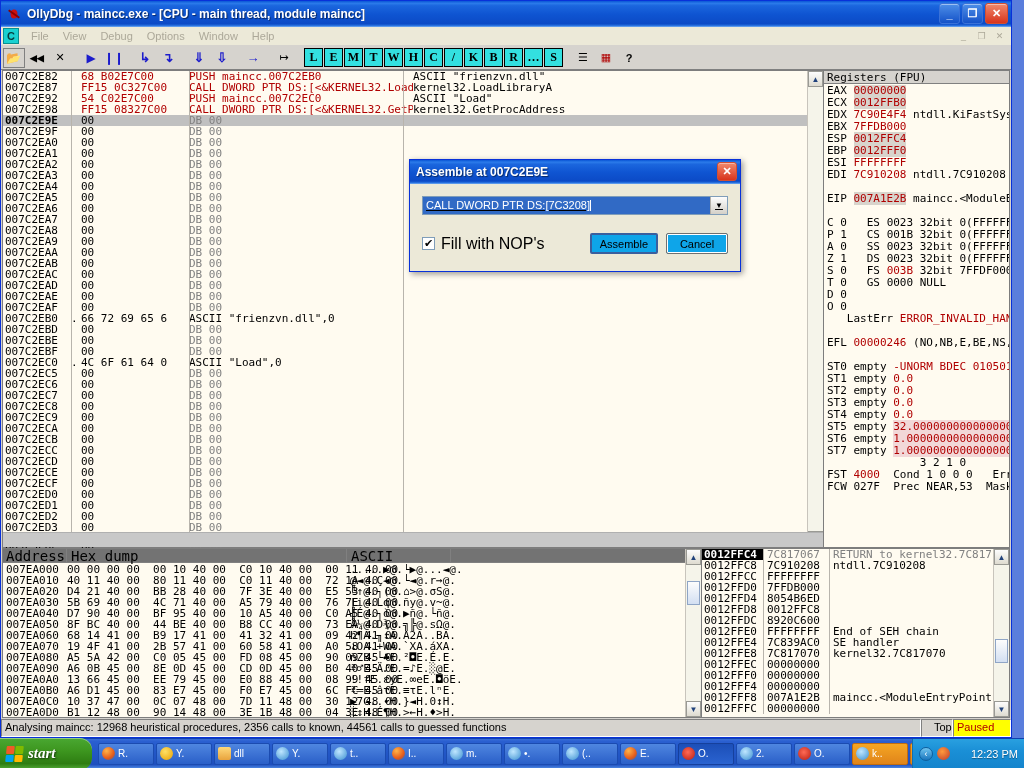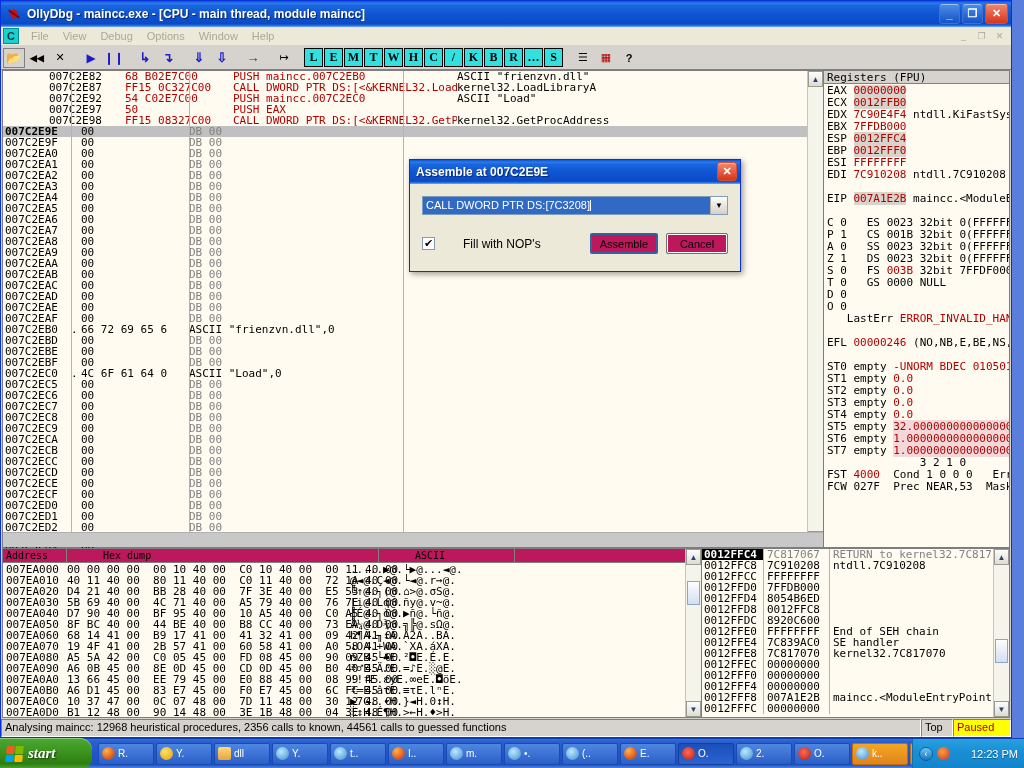--- a/index.html
+++ b/index.html
@@ -109,21 +109,21 @@
     height: 11px; line-height: 11px; font-size: 11px;
     font-family: "DejaVu Sans Mono", monospace;
     white-space: pre; display: flex;
   }
   .c-addr { width: 68px; flex:0 0 68px; color:#000; padding-left:2px;}
   .c-mark { width: 10px; flex:0 0 10px; color:#000;}
   .c-hex  { width: 108px; flex:0 0 108px; color:#000;}
   .c-dis  { width: 224px; flex:0 0 224px; color:#000; overflow:hidden;}
   .c-cmt  { flex:1 1 auto; color:#000; overflow:hidden;}
   .drow.code .c-hex, .drow.code .c-dis { color:#b00000; }
-  .drow.code .c-addr { color:#000;margin-left:44px; }
+  .drow.code .c-addr { color:#000; }
   .drow.dbrow .c-hex { color:#000; }
   .drow.dbrow .c-dis { color:#808080; }
   .drow.sel { background:#c0c0c0; }
   .drow.sel .c-addr { font-weight:bold; color:#000; }
   .drow.sel .c-dis { color:#808080; }
   .drow.strrow .c-hex { color:#000; }
   .drow.strrow .c-dis { color:#000; }
   .vsep { position:absolute; top:0; bottom:0; width:1px; background:#b8b4ac; }
 
   
@@ -154,22 +154,22 @@
   .rv { color:#b00000; }
   .rv-hl { color:#b00000; background:#d8d4cc; }
   .rv-pink { color:#b00000; background:#f2d8d8; }
   .rc { color:#000; }
 
   
   #cpu-bottom { flex:1 1 auto; display:flex; }
   #dump-pane { width:700px; flex:0 0 700px; position:relative; background:#fffbf0; border:1px solid #7d7d7d;}
   #stack-pane { flex:1 1 auto; position:relative; background:#fffbf0; border:1px solid #7d7d7d; border-left:none;}
   .dump-hdr {
-    height:14px; line-height:14px; font-size:10px; font-family:"DejaVu Sans Mono", monospace;
-    background:#be185d; border-bottom:1px solid #808080; display:flex; color:#000;gap:32px;
+    height:14px; line-height:14px; font-size:14px; font-family:"DejaVu Sans Mono", monospace;
+    background:#737373; border-bottom:1px solid #808080; display:flex; color:#000;
   }
   .dump-hdr .h1 { width:64px; flex:0 0 64px; padding-left:3px; border-right:1px solid #808080;}
   .dump-hdr .h2 { width:280px; flex:0 0 280px; padding-left:4px; border-right:1px solid #808080;}
   .dump-hdr .h3 { width:104px; flex:0 0 104px; padding-left:4px; border-right:1px solid #808080;}
   .dump-hdr .h4 { flex:1 1 auto; }
   .hrow { height:11px; line-height:11px; font-size:11px; font-family:"DejaVu Sans Mono", monospace;
     white-space:pre; display:flex; color:#000;}
   .hrow .a { width:64px; flex:0 0 64px; padding-left:3px; }
   .hrow .h { width:280px; flex:0 0 280px; }
   .hrow .s { width:104px; flex:0 0 104px; padding-left:3px;}
@@ -183,21 +183,21 @@
   .srow.sel .sv, .srow.sel .sc { color:#808080; }
 
   
   #status-bar {
     height:18px; flex:0 0 18px; display:flex; align-items:stretch;
     background:#d6d3ce; font-size:11px;
   }
   #status-text { flex:1 1 auto; border:1px solid #fff; border-top-color:#808080;
      border-left-color:#808080; padding:1px 3px; color:#000; overflow:hidden; white-space:nowrap;}
   #status-top { width:32px; flex:0 0 32px; border:1px solid #fff; border-top-color:#808080;
-     border-left-color:#808080; padding:1px 3px; color:#000;}
+     border-left-color:#808080; padding:1px 12px; color:#000;}
   #status-state { width:58px; flex:0 0 58px; border:1px solid #fff; border-top-color:#808080;
      border-left-color:#808080; background:#ffff00; color:#b00000; padding:1px 3px; font-weight:normal;}
 
   
   #assemble-dialog {
     position:absolute; left:408px; top:158px; width:332px; height:113px;
     background:#ece9d8; border:1px solid #0831d9; z-index:50;
     box-shadow: 2px 2px 6px rgba(0,0,0,.4);
   }
   #dlg-title {
@@ -207,40 +207,40 @@
   #dlg-title-text { color:#fff; font-size:12px; font-weight:bold; text-shadow:1px 1px 1px rgba(0,0,0,.5);}
   #dlg-close {
     position:absolute; right:3px; top:2px; width:20px; height:19px; border-radius:3px;
     background: linear-gradient(180deg,#f08a6d,#d8341c); border:1px solid #d24f32;
     color:#fff; font-size:11px; font-weight:bold;
     display:flex;align-items:center;justify-content:center;
     box-shadow: inset 0 1px 0 rgba(255,255,255,.4);
   }
   #dlg-body { padding:12px 12px 0 12px; }
   #asm-combo {
-    height:19px; display:flex; border:1px solid #7f9db9; background:#000000;
+    height:19px; display:flex; border:1px solid #7f9db9; background:#000000;text-decoration:underline;
   }
   #asm-input {
     flex:1 1 auto; background:#316ac5; color:#fff; font-size:11px;
     font-family:"Liberation Sans", sans-serif; padding:2px 2px 0 3px;
     white-space:nowrap; overflow:hidden;
   }
   #asm-caret { display:inline-block; width:1px; height:11px; background:#fff; vertical-align:-2px;}
   #asm-arrow {
     width:17px; flex:0 0 17px; background: linear-gradient(180deg,#fdfdfd,#d4d0c8);
     border-left:1px solid #b4b0a8; display:flex; align-items:center; justify-content:center;
     font-size:8px; color:#000;
   }
   #dlg-row2 { display:flex; align-items:center; margin-top:18px; }
   #nop-check { width:13px; height:13px; border:1px solid #7f9db9; background:#fff;
     display:flex; align-items:center; justify-content:center; font-size:11px; color:#000; margin-right:6px;}
-  #nop-label { font-size:12px; color:#000;margin-left:22px; }
+  #nop-label { font-size:16px; color:#000; }
   .dlg-btn {
     height:21px; min-width:62px; padding:0 8px; margin-left:8px;
-    background:#be185d; border:1px solid #707070; border-radius:2px;
+    background:#0ea5e9; border:1px solid #707070; border-radius:2px;
     font-size:11px; color:#000; display:flex;align-items:center;justify-content:center;
     box-shadow: inset 0 0 0 1px #fff;
   }
   .dlg-btn.default { border:2px solid #3a5f9e; box-shadow:none; }
   .dlg-spacer { flex:1 1 auto; }
 
   
   #taskbar {
     position:absolute; left:0; bottom:0; width:1024px; height:30px;
     background: linear-gradient(180deg,#3a6fd8 0%, #2a5fd0 8%, #2358c8 40%, #1e4fbe 88%, #4b84e0 100%);
@@ -366,21 +366,20 @@
 
   <div id="cpu-window">
 
     <div id="cpu-top">
 
       <div id="disasm-pane">
         <div class="dz" id="disasm-rows">
             <div class="drow code"><div class="c-addr">007C2E82</div><div class="c-mark"></div><div class="c-hex">68 B02E7C00</div><div class="c-dis">PUSH maincc.007C2EB0</div><div class="c-cmt">ASCII "frienzvn.dll"</div></div>
             <div class="drow code"><div class="c-addr">007C2E87</div><div class="c-mark"></div><div class="c-hex">FF15 0C327C00</div><div class="c-dis">CALL DWORD PTR DS:[&lt;&amp;KERNEL32.LoadLibra</div><div class="c-cmt">kernel32.LoadLibraryA</div></div>
             <div class="drow code"><div class="c-addr">007C2E92</div><div class="c-mark"></div><div class="c-hex">54 C02E7C00</div><div class="c-dis">PUSH maincc.007C2EC0</div><div class="c-cmt">ASCII "Load"</div></div>
-            <div class="drow code"><div class="c-addr">007C2E97</div><div class="c-mark"></div><div class="c-hex">50</div><div class="c-dis">PUSH EAX</div><div class="c-cmt"></div></div>
             <div class="drow code"><div class="c-addr">007C2E98</div><div class="c-mark"></div><div class="c-hex">FF15 08327C00</div><div class="c-dis">CALL DWORD PTR DS:[&lt;&amp;KERNEL32.GetProcAd</div><div class="c-cmt">kernel32.GetProcAddress</div></div>
             <div class="drow sel dbrow"><div class="c-addr">007C2E9E</div><div class="c-mark"></div><div class="c-hex">00</div><div class="c-dis">DB 00</div><div class="c-cmt"></div></div>
             <div class="drow dbrow"><div class="c-addr">007C2E9F</div><div class="c-mark"></div><div class="c-hex">00</div><div class="c-dis">DB 00</div><div class="c-cmt"></div></div>
             <div class="drow dbrow"><div class="c-addr">007C2EA0</div><div class="c-mark"></div><div class="c-hex">00</div><div class="c-dis">DB 00</div><div class="c-cmt"></div></div>
             <div class="drow dbrow"><div class="c-addr">007C2EA1</div><div class="c-mark"></div><div class="c-hex">00</div><div class="c-dis">DB 00</div><div class="c-cmt"></div></div>
             <div class="drow dbrow"><div class="c-addr">007C2EA2</div><div class="c-mark"></div><div class="c-hex">00</div><div class="c-dis">DB 00</div><div class="c-cmt"></div></div>
             <div class="drow dbrow"><div class="c-addr">007C2EA3</div><div class="c-mark"></div><div class="c-hex">00</div><div class="c-dis">DB 00</div><div class="c-cmt"></div></div>
             <div class="drow dbrow"><div class="c-addr">007C2EA4</div><div class="c-mark"></div><div class="c-hex">00</div><div class="c-dis">DB 00</div><div class="c-cmt"></div></div>
             <div class="drow dbrow"><div class="c-addr">007C2EA5</div><div class="c-mark"></div><div class="c-hex">00</div><div class="c-dis">DB 00</div><div class="c-cmt"></div></div>
             <div class="drow dbrow"><div class="c-addr">007C2EA6</div><div class="c-mark"></div><div class="c-hex">00</div><div class="c-dis">DB 00</div><div class="c-cmt"></div></div>

